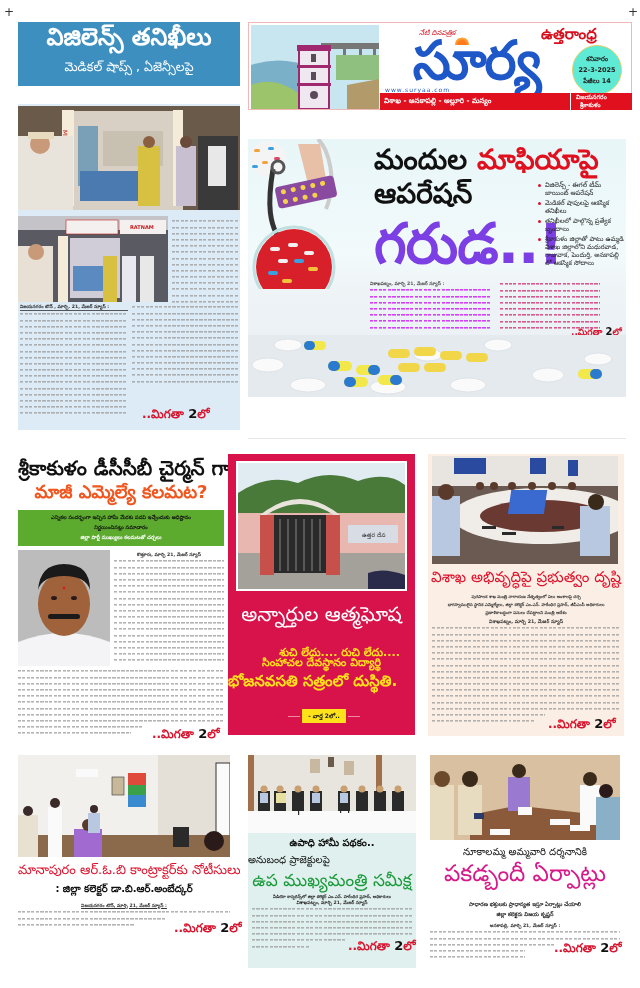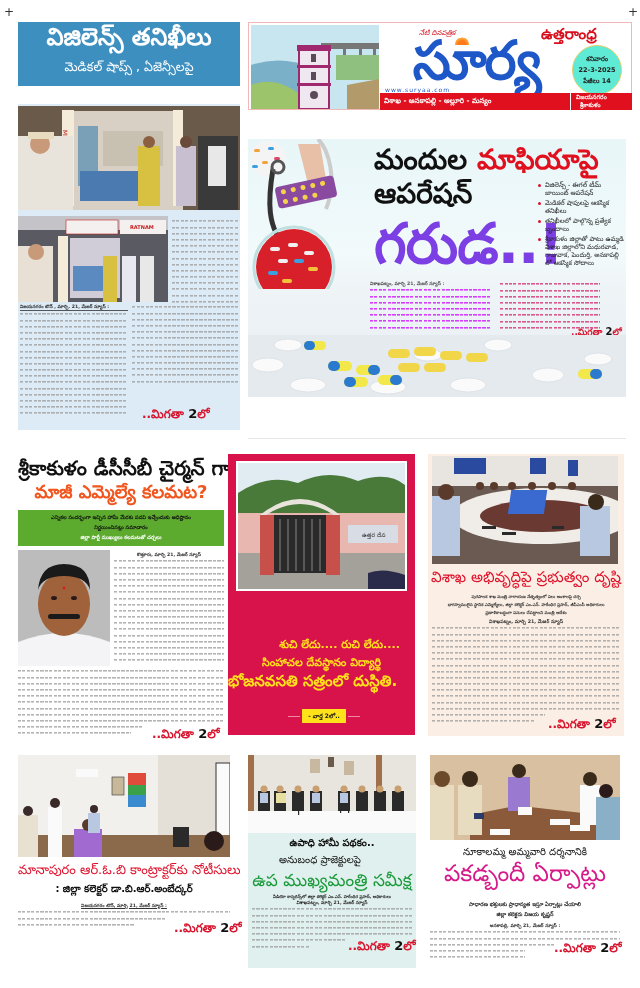--- a/index.html
+++ b/index.html
@@ -375,21 +375,22 @@
           <line x1="58" y1="56" x2="58" y2="108"></line>
           <line x1="66" y1="56" x2="66" y2="108"></line>
           <line x1="74" y1="56" x2="74" y2="108"></line>
           <line x1="82" y1="56" x2="82" y2="108"></line>
         </g>
       <rect x="110" y="62" width="50" height="18" fill="#d8dce4"></rect>
       <text x="124" y="74" font-size="6" fill="#333" font-family="DejaVu Sans">ఉత్తర దేవ</text>
       <path d="M130 110 Q145 104 167 112 L167 126 L130 126Z" fill="#2a2a4a"></path>
     </svg>
   </div>
-  <div class="abs" style="left:0;top:182px;width:223px;text-align:center;font-size:11px;font-weight:bold;color:#ffe21a;white-space:nowrap;line-height:18px;">శుచి లేదు.... రుచి లేదు....</div>
+  <div class="abs" style="left:0;top:148px;width:187px;text-align:center;font-size:20px;color:#fff;white-space:nowrap;">అన్నార్తుల ఆత్మఘోష</div>
+  <div class="abs" style="left:0;top:190px;width:223px;text-align:center;font-size:11px;font-weight:bold;color:#ffe21a;white-space:nowrap;line-height:18px;">శుచి లేదు.... రుచి లేదు....</div>
   <div class="abs" style="left:0;top:200px;width:187px;text-align:center;font-size:11px;font-weight:bold;color:#ffe21a;white-space:nowrap;line-height:18px;">సింహాచల దేవస్థానం విద్యార్థి</div>
   <div class="abs" style="left:0;top:218px;width:187px;font-size:15px;font-weight:bold;color:#ffe21a;white-space:nowrap;line-height:18px;">భోజనవసతి సత్రంలో దుస్థితి.</div>
   <div class="abs" style="left:60px;top:262px;width:12px;height:1px;background:#f08aa0;"></div>
   <div class="abs" style="left:74px;top:255px;width:44px;height:14px;background:#ffe21a;font-size:6px;font-weight:bold;color:#111;text-align:center;line-height:14px;">- వార్త 2లో..</div>
   <div class="abs" style="left:120px;top:262px;width:12px;height:1px;background:#f08aa0;"></div>
 </div>
 
 <div class="abs" style="left:428px;top:454px;width:196px;height:282px;background:#fbeee4;">
   <div class="abs photo" style="left:4px;top:2px;width:186px;height:108px;">
     <svg width="186" height="108" viewBox="0 0 186 108">
@@ -532,21 +533,21 @@
         </g>
       <rect x="0" y="56" width="168" height="22" fill="#fafafa"></rect>
       <g fill="#2a2a2a">
           <rect x="50" y="50" width="1.2" height="10"></rect>
           <rect x="92" y="48" width="1.2" height="10"></rect>
           <rect x="100" y="48" width="1.2" height="10"></rect>
         </g>
     </svg>
   </div>
   <div class="abs" style="left:0;top:82px;width:168px;text-align:center;font-size:10px;font-weight:bold;color:#111;">ఉపాధి హామీ పథకం..</div>
-  <div class="abs" style="left:0;top:99px;width:144px;text-align:center;font-size:10px;color:#111;">అనుబంధ ప్రాజెక్టులపై</div>
+  <div class="abs" style="left:0;top:99px;width:144px;font-size:10px;color:#111;">అనుబంధ ప్రాజెక్టులపై</div>
   <div class="abs" style="left:0;top:115px;width:168px;text-align:center;font-size:17px;color:#1a9a3a;white-space:nowrap;">ఉప ముఖ్యమంత్రి సమీక్ష</div>
   <div class="abs" style="left:2px;top:139px;width:164px;text-align:center;font-size:4.2px;font-weight:bold;color:#222;white-space:nowrap;overflow:hidden;">వీడియో కాన్ఫరెన్స్‌లో జిల్లా కలెక్టర్ ఎం.ఎన్. హరేంధిర ప్రసాద్, అధికారులు</div>
   <div class="abs" style="left:0;top:145px;width:168px;text-align:center;font-size:4.6px;font-weight:bold;color:#333;">విశాఖపట్నం, మార్చి 21, మేజర్ న్యూస్</div>
   <div class="abs txt" style="left:4px;top:151px;width:160px;height:46px;">
     <span class="ln"></span>
       <span class="ln"></span>
       <span class="ln"></span>
       <span class="ln"></span>
       <span class="ln"></span>
       <span class="ln" style="width:58%"></span>

